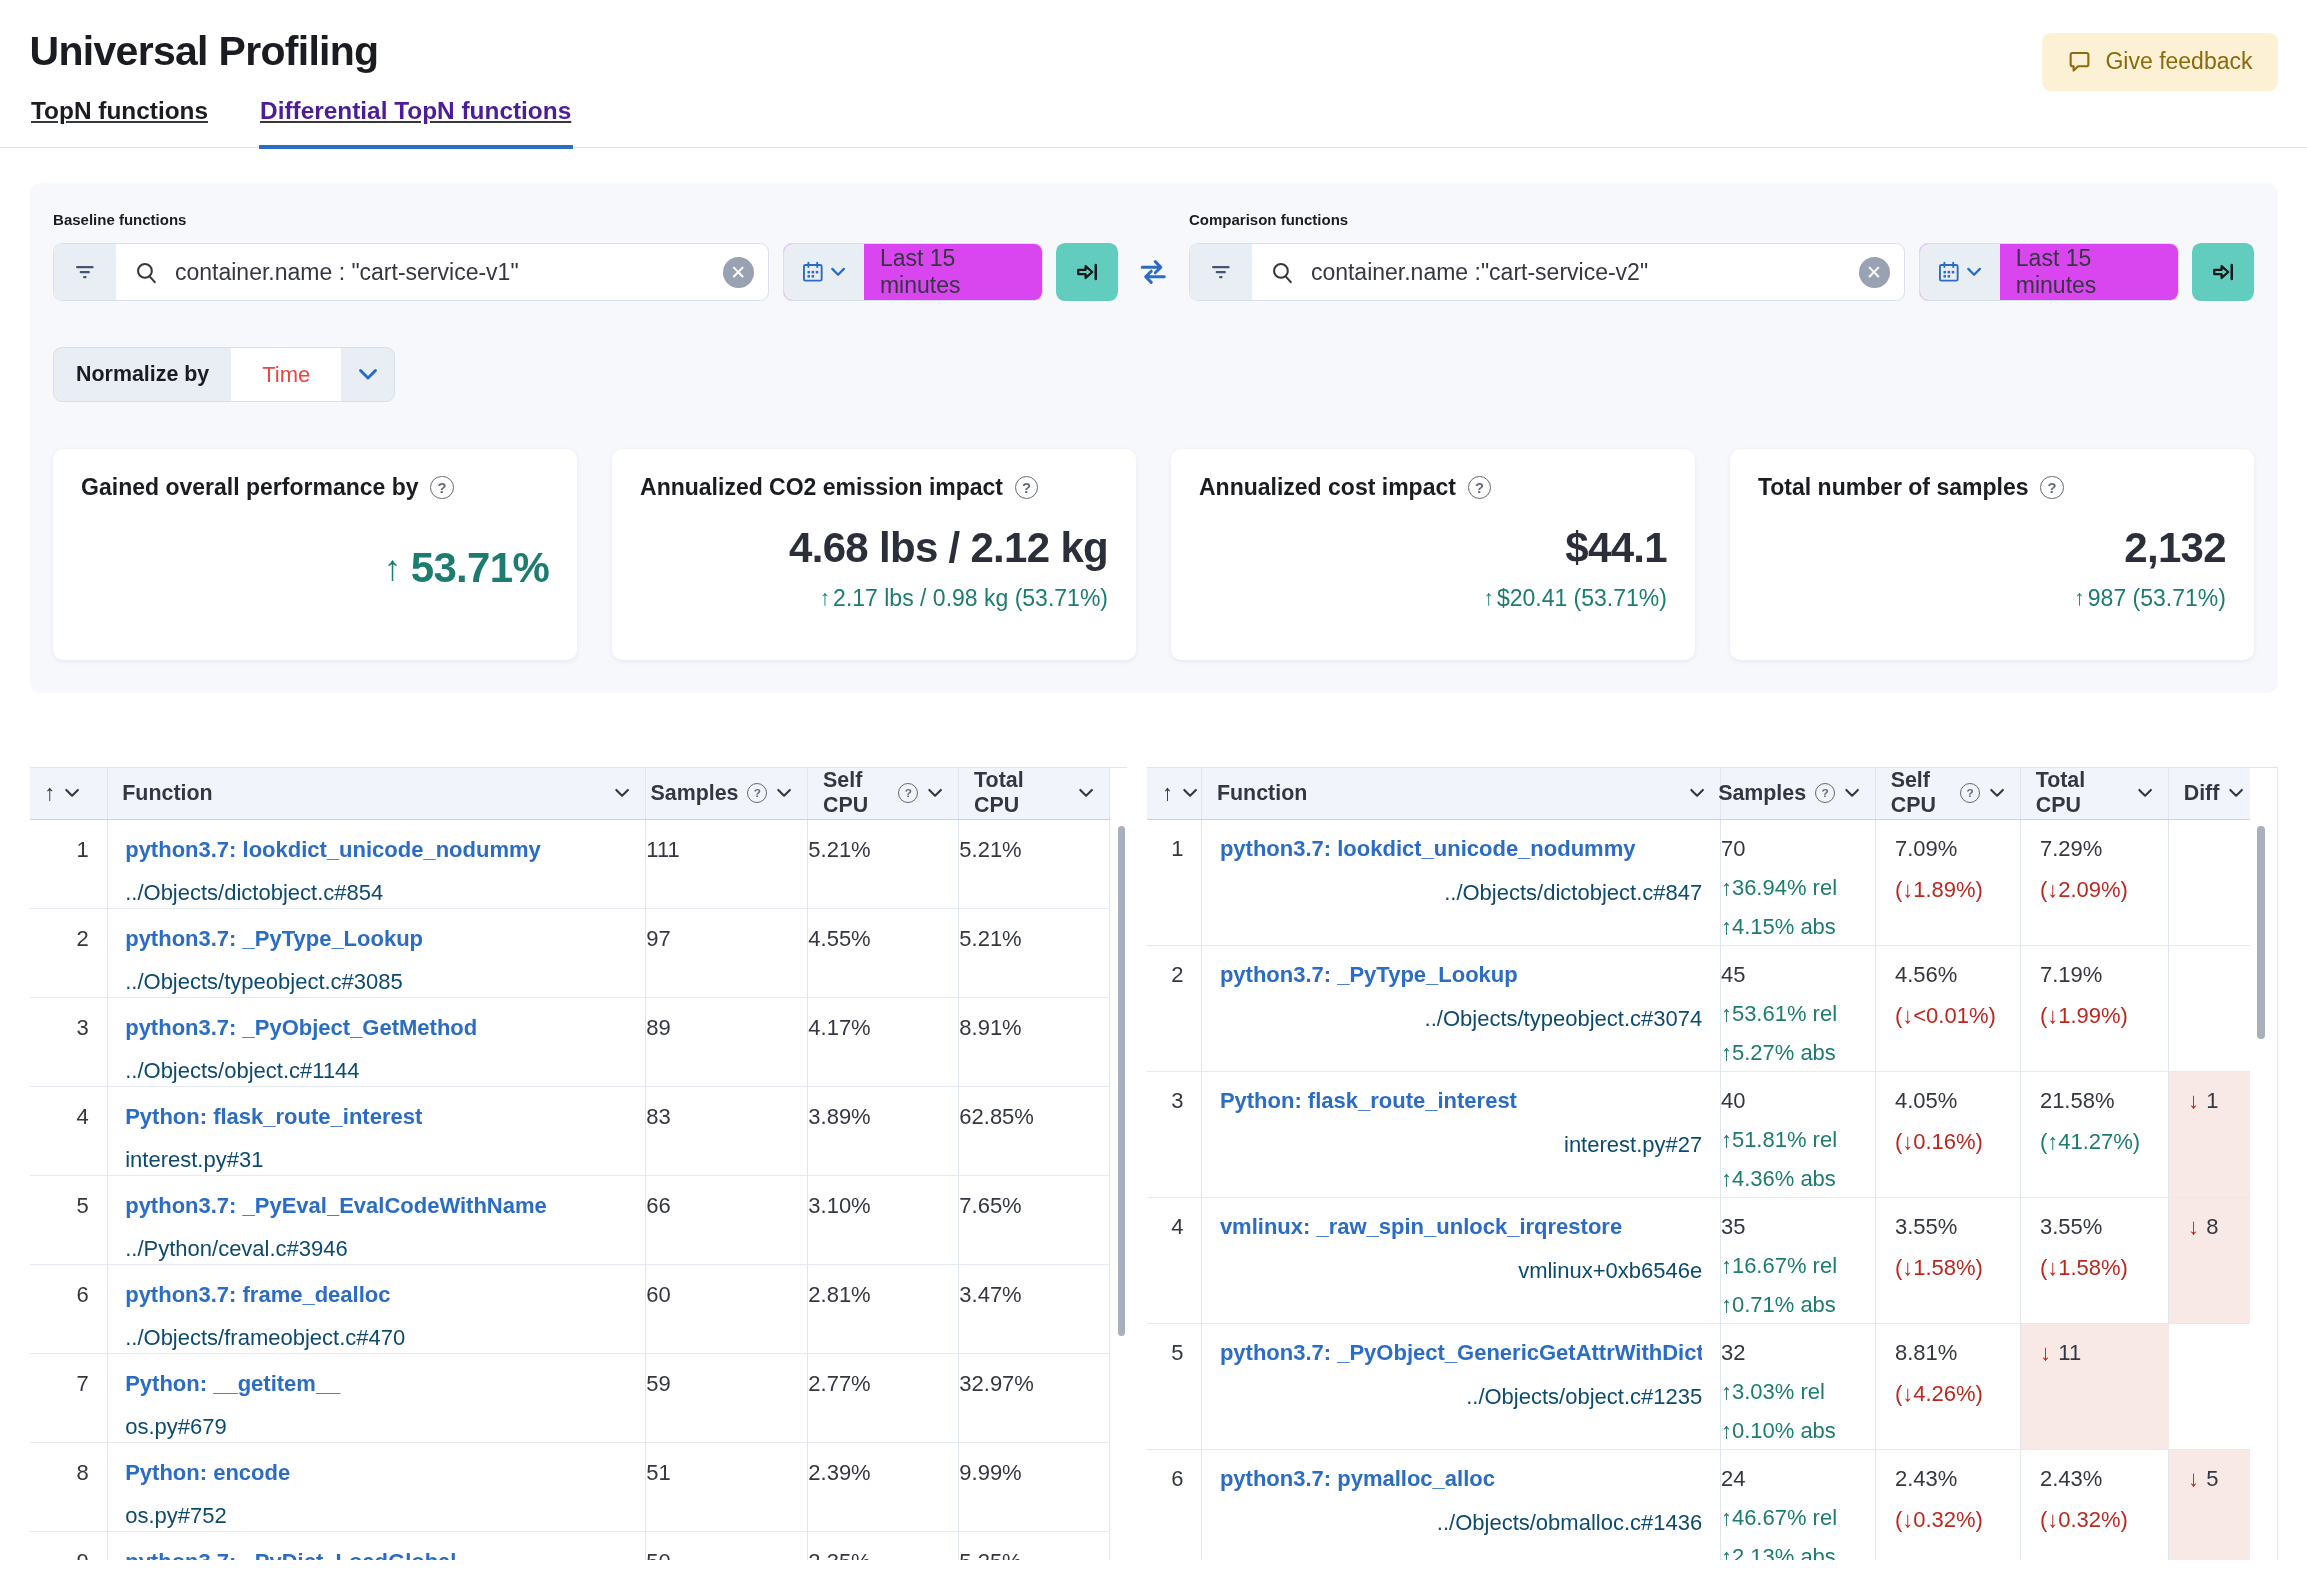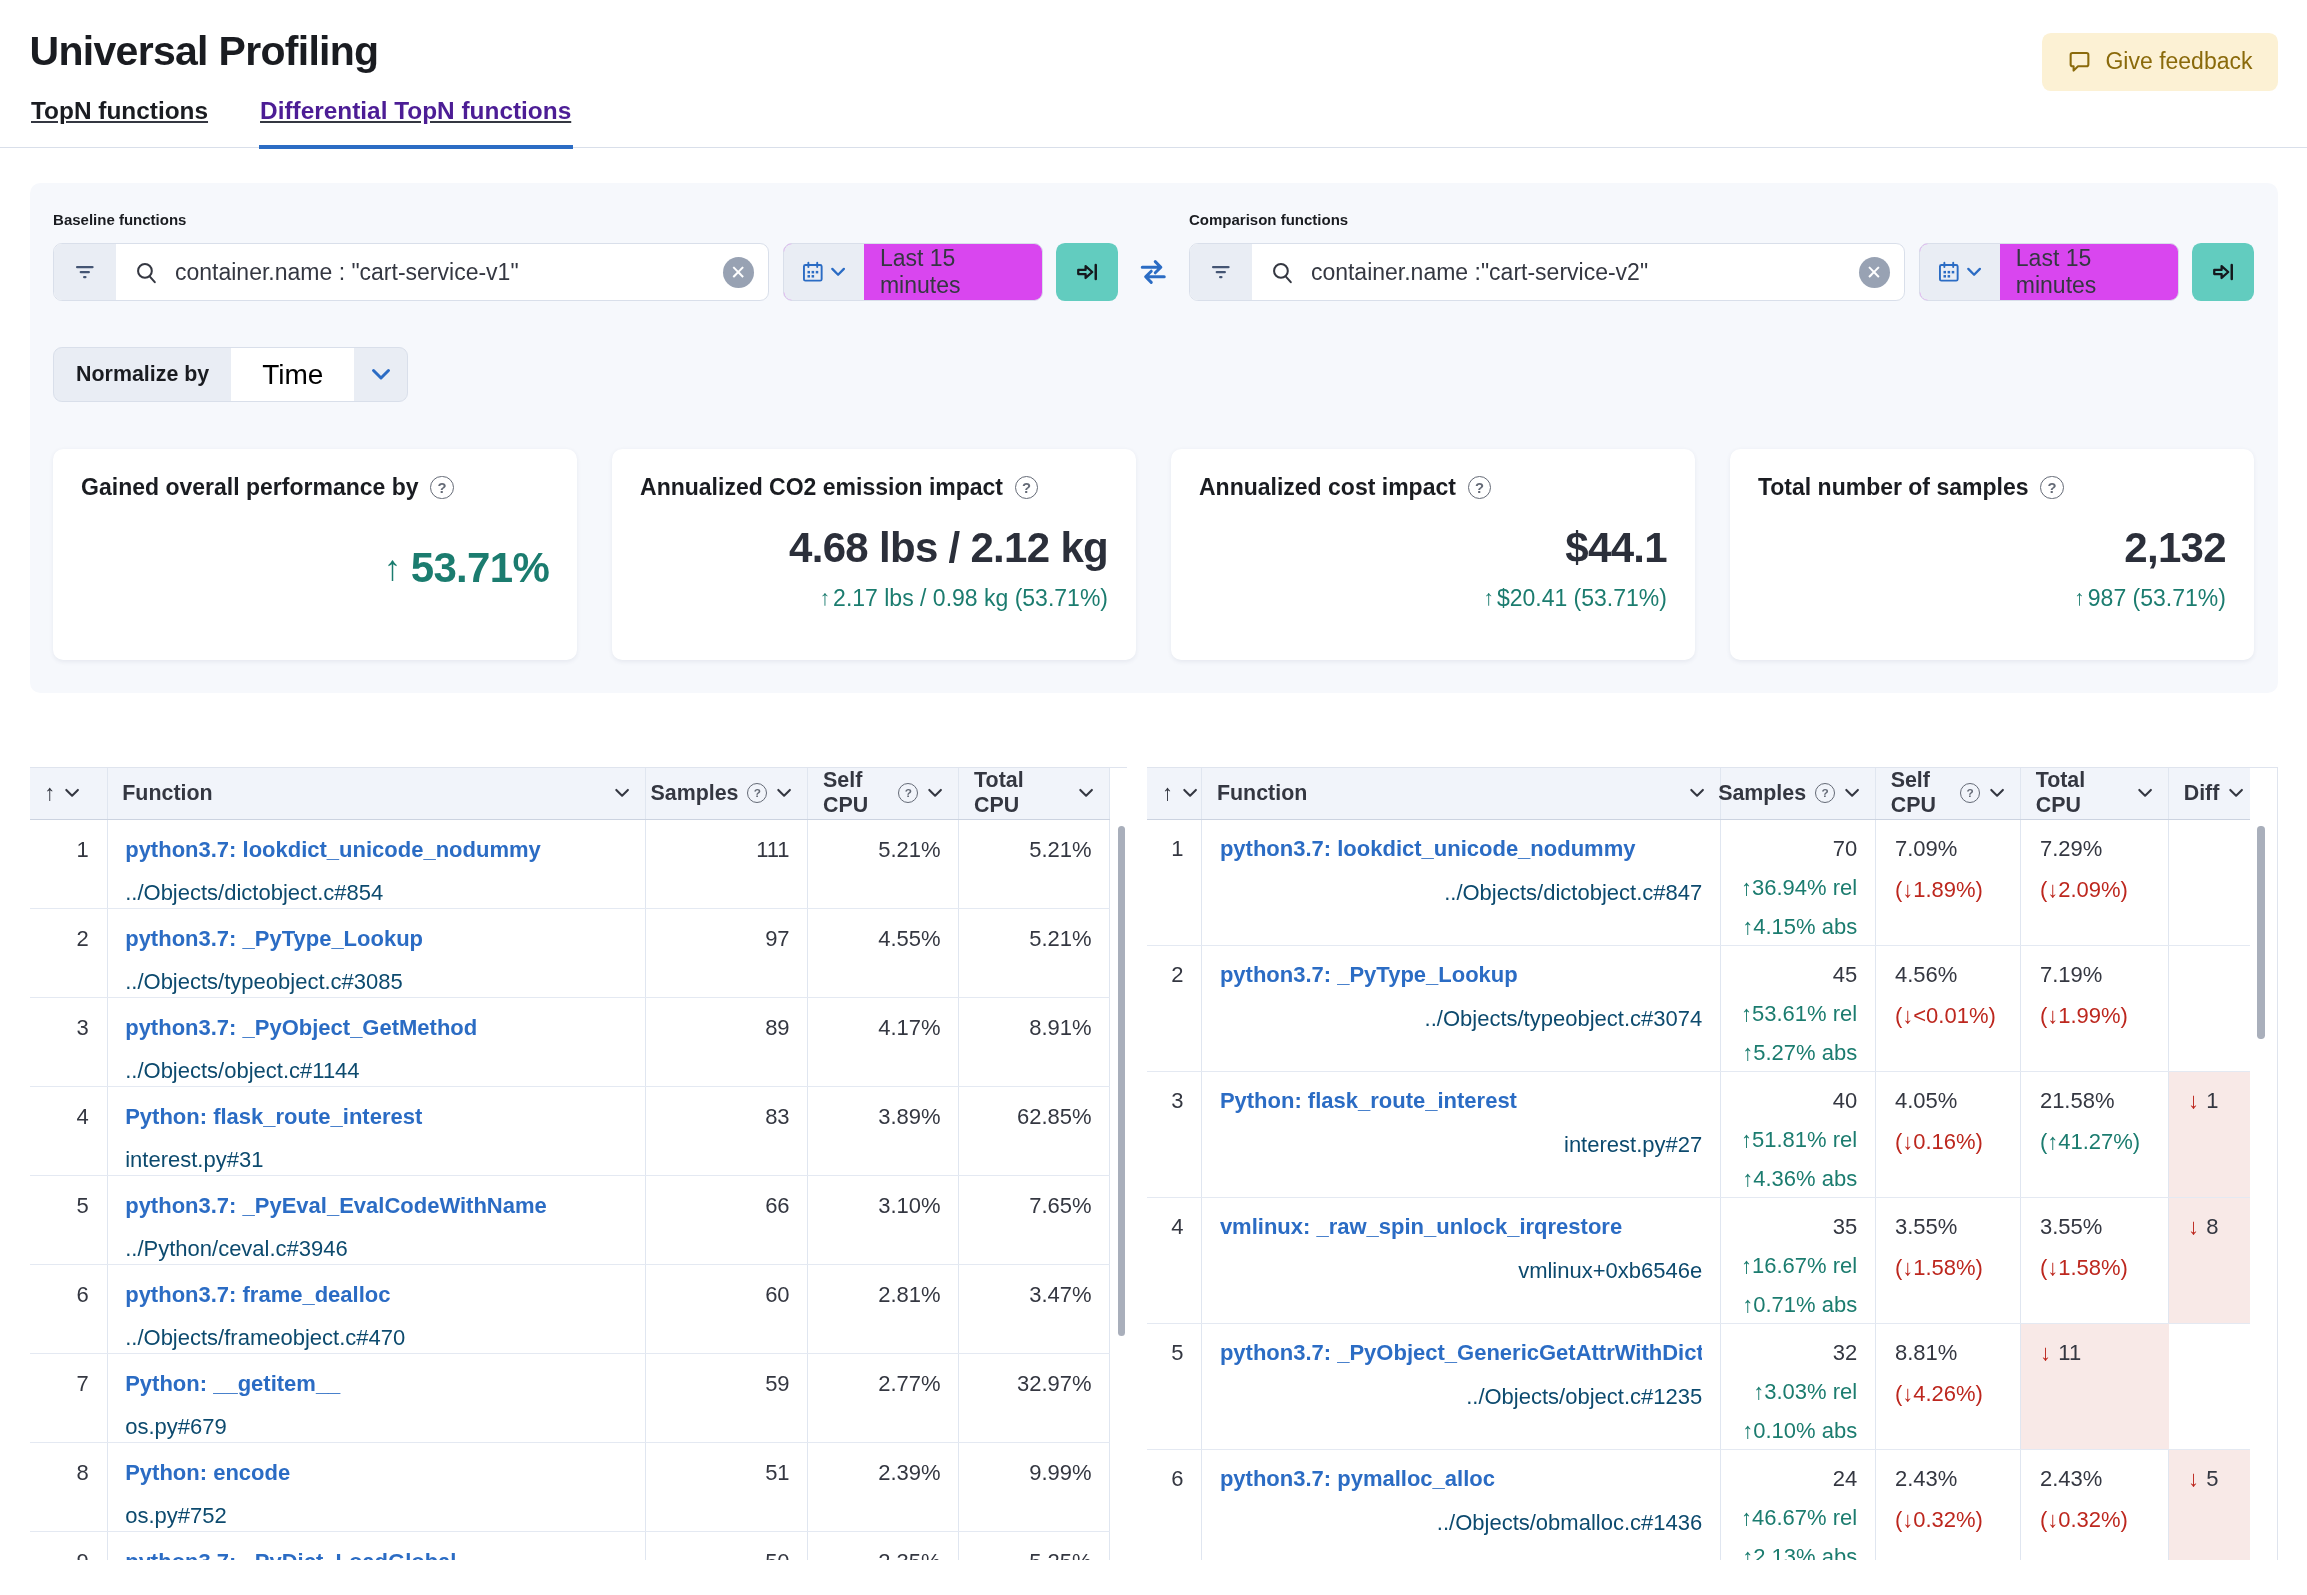--- a/index.html
+++ b/index.html
@@ -54,21 +54,21 @@
     justify-content:center; cursor:pointer; }
   .swap-spacer { width:71px; flex:none; display:flex; align-items:center;
     justify-content:center; align-self:flex-end; height:58px; cursor:pointer; }
 
   .normalize-row { margin-top:46px; }
   .normalize-control { display:inline-flex; height:55px; border:1.5px solid #d9dfea;
     border-radius:8.9px; overflow:hidden; background:#e9edf4; }
   .normalize-label { display:flex; align-items:center; padding:0 22px;
     font-size:21.4px; font-weight:700; color:#1a1c21; }
   .normalize-value { display:flex; align-items:center; padding:0 31px; background:#fff;
-    font-size:28px; color:#000000; cursor:pointer; }
+    font-size:22px; color:#ef4444; cursor:pointer; }
   .normalize-caret { width:53px; display:flex; align-items:center; justify-content:center;
     cursor:pointer; }
 
   
   .cards { margin-top:47px; display:grid; grid-template-columns:repeat(4,1fr); gap:35px; }
   .card { background:#fff; border-radius:10.3px; height:211px; padding:25px 28px;
     box-shadow:0 1.5px 4.4px rgba(54,67,100,0.08); display:flex; flex-direction:column; }
   .card-title-row { display:flex; align-items:center; gap:11.8px; }
   .card-title { font-size:23px; font-weight:700; color:#1a1c21; }
   .qicon { flex:none; width:23.6px; height:23.6px; border:1.5px solid #646a76; border-radius:50%;
@@ -105,21 +105,21 @@
   .row-right { height:126px; }
   .cell { border-right:1.5px solid #e0e6f0; overflow:hidden; }
   .rank { text-align:right; padding:17.7px 17.7px 0 0; font-size:22px; }
   .row-right .rank { padding-top:16.2px; }
   .fn { padding:17.7px 17.7px 0 17.7px; }
   .row-right .fn { padding-top:16.2px; }
   .fn-link { font-size:22px; font-weight:700; color:#2b6cc4; white-space:nowrap;
     overflow:hidden; cursor:pointer; }
   .fn-file { margin-top:16.2px; font-size:22px; color:#0c4a6e; white-space:nowrap; }
   .row-right .fn-file { margin-top:18px;text-align:right; }
-  .num { text-align:right; padding:17.7px 17.7px 0 0; font-size:22px; }
+  .num { text-align:left; padding:17.7px 17.7px 0 0; font-size:22px; }
   .row-right .num { padding-top:16.2px; }
   .sub-line { margin-top:13.3px; font-size:22px; }
   .green { color:#1b7c6f; }
   .leftcol { text-align:left; padding:16.2px 0 0 19px; font-size:22px; }
   .pdelta { margin-top:14.8px; font-size:22px; }
   .pdelta.down { color:#bd271e; }
   .pdelta.up { color:#1b7c6f; }
   .diff-cell { border-right:none; padding:16.2px 0 0 19px; font-size:22px; }
   .diff-cell.has-diff { background:#f8e9e7; }
   .diff-arrow { color:#bd271e; margin-right:7.4px; }

